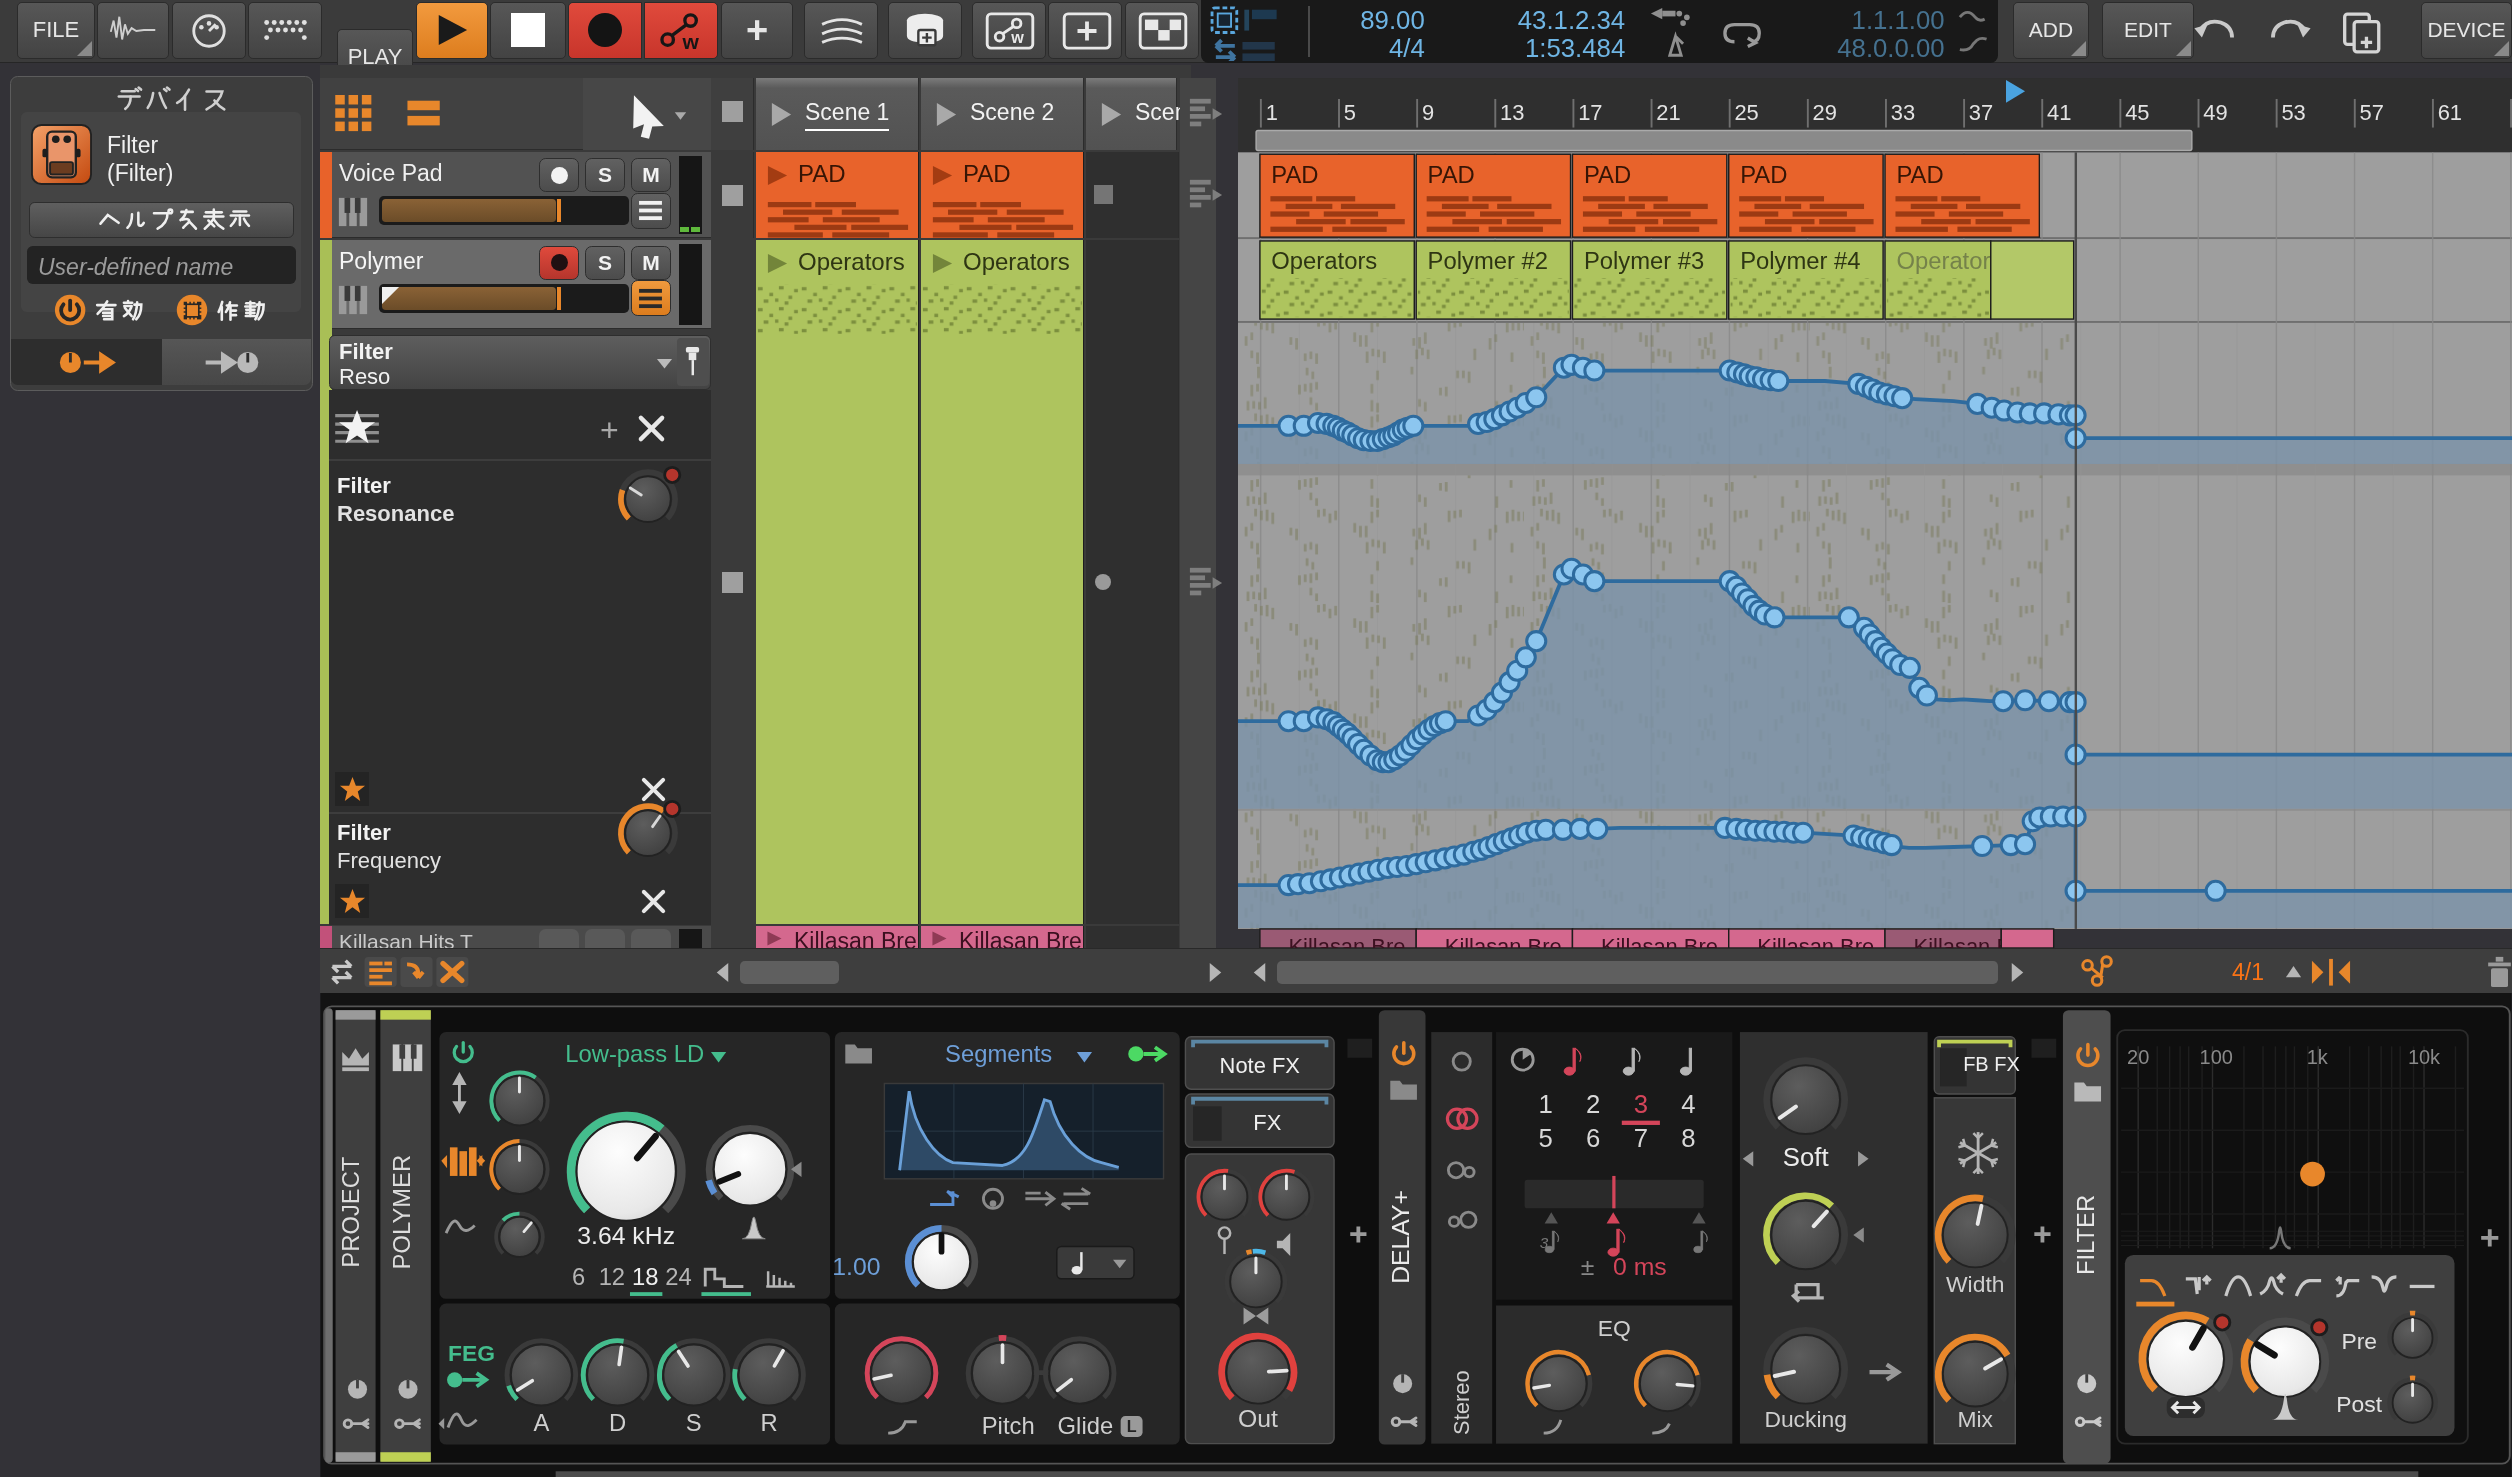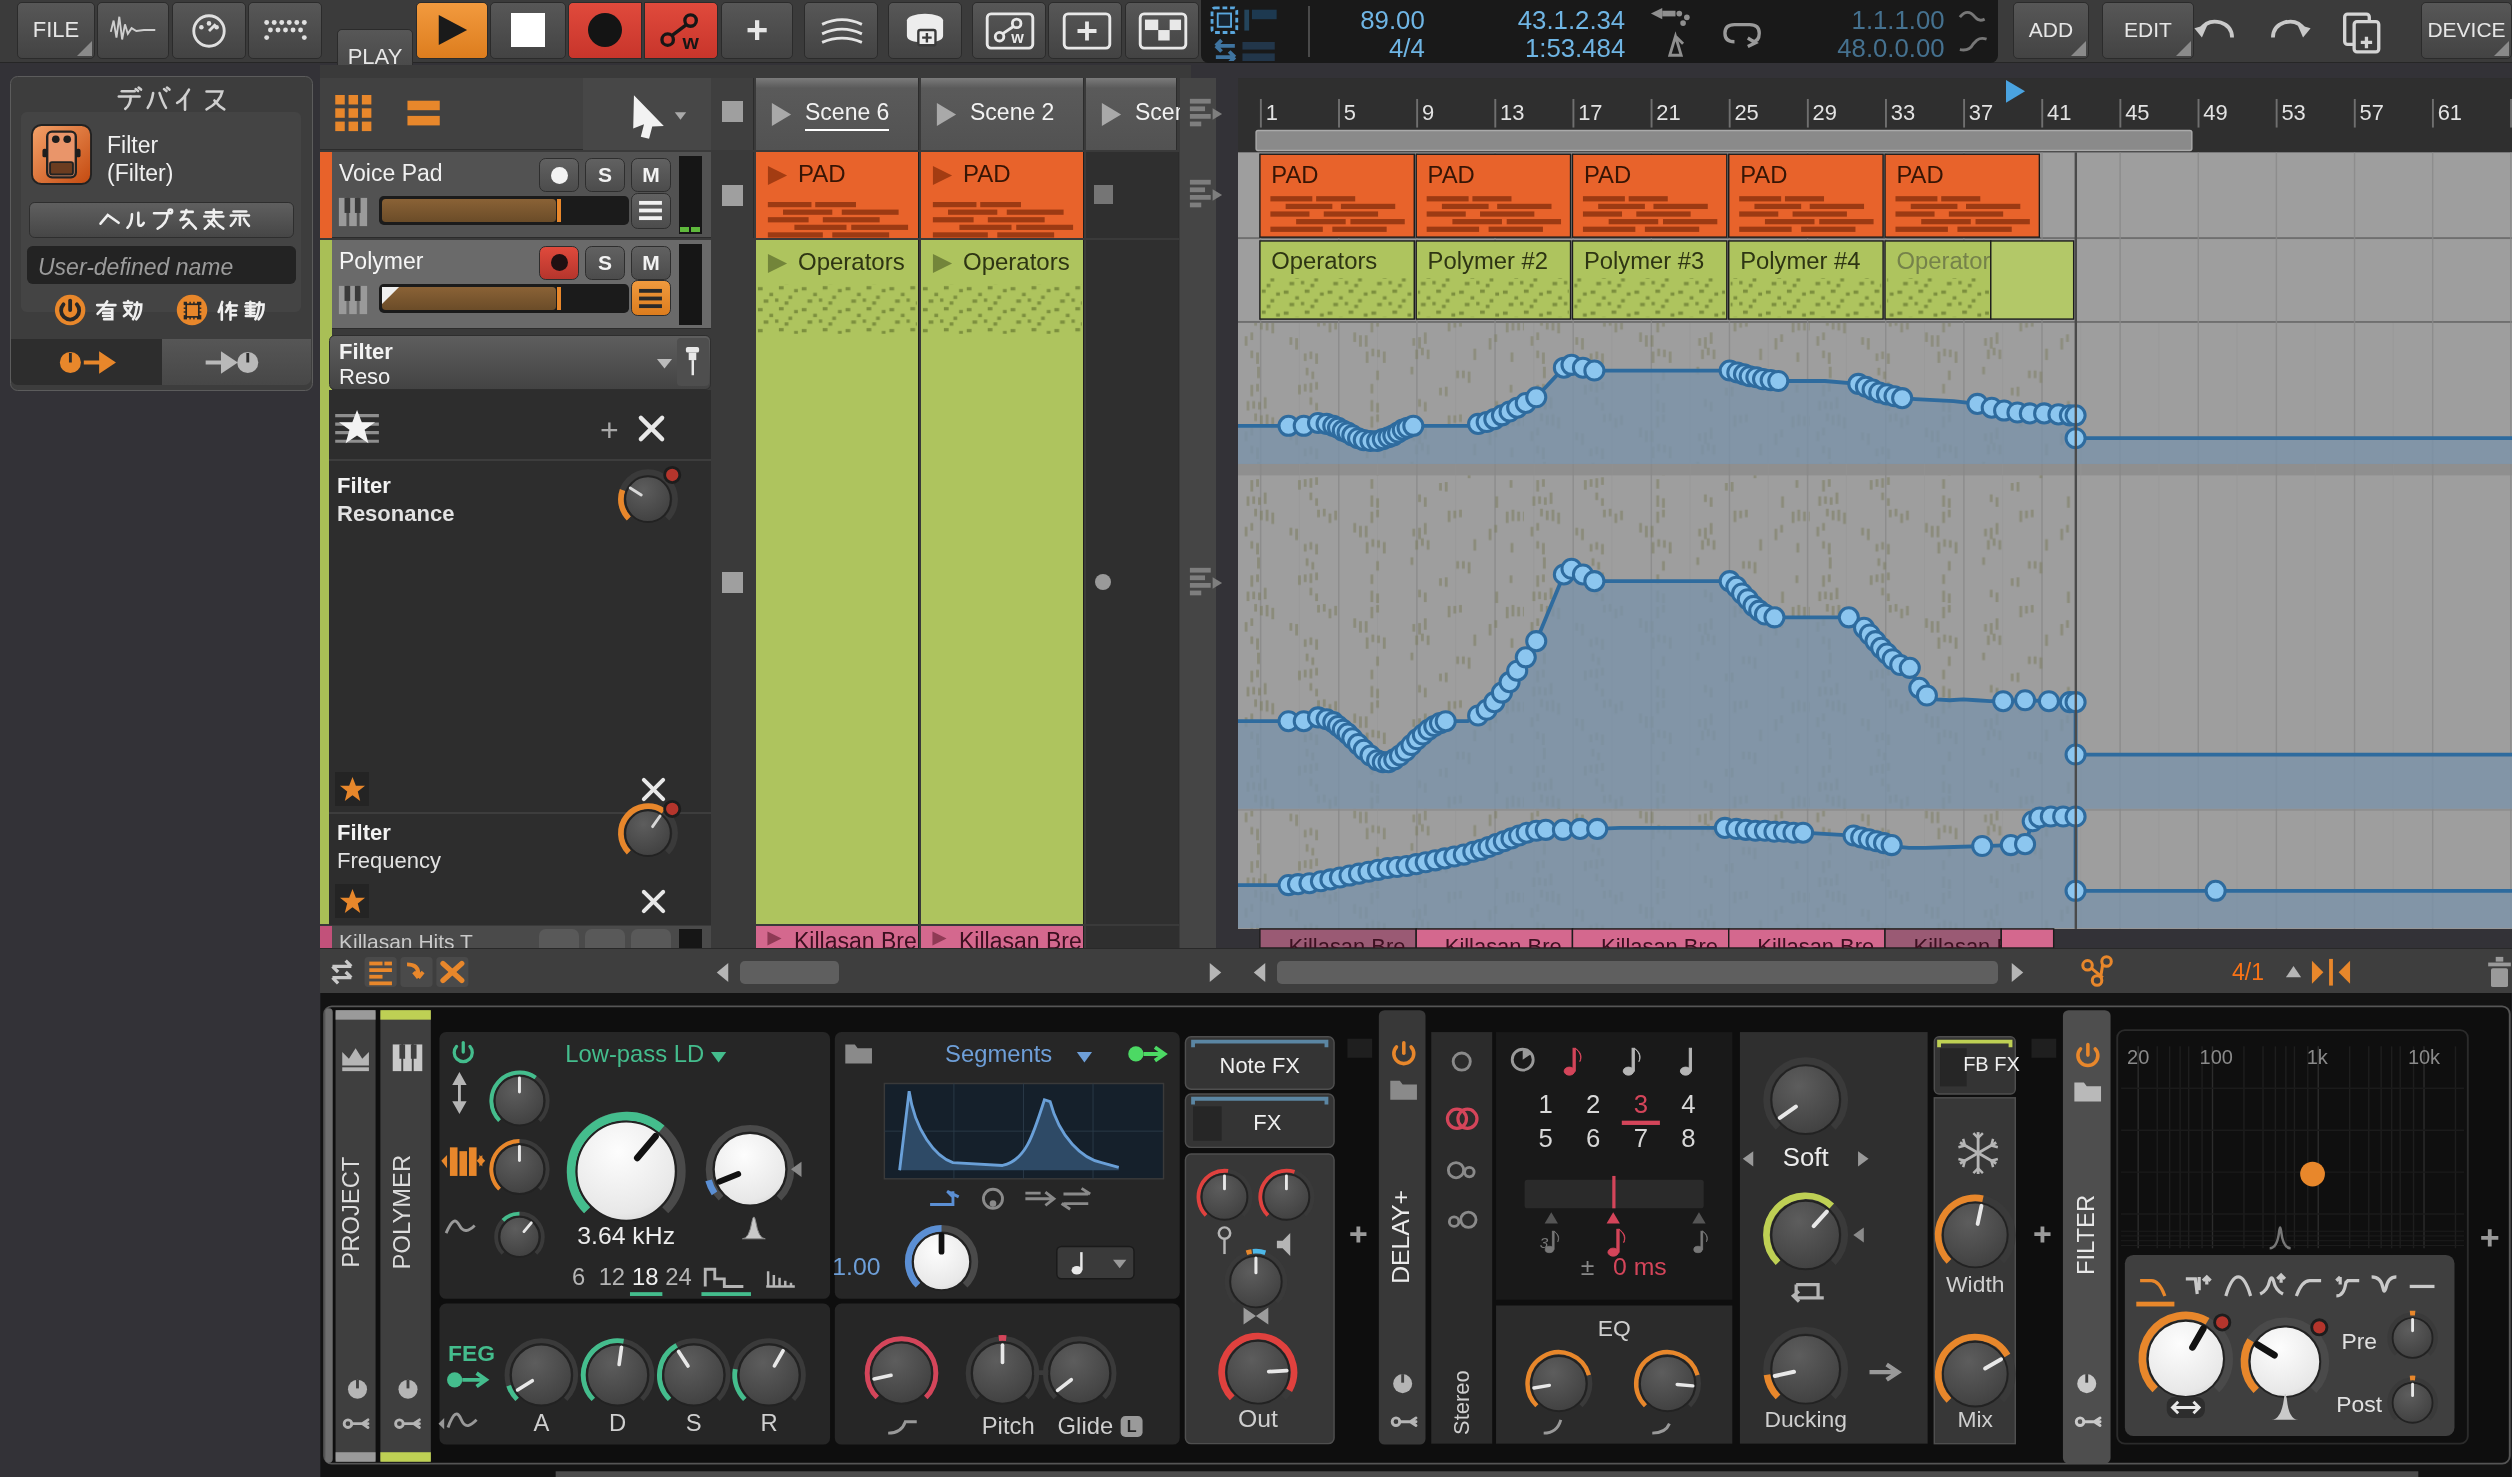--- a/index.html
+++ b/index.html
@@ -438,21 +438,21 @@
     <svg class="abs" style="left:629px;top:91px" width="61" height="50" viewBox="0 0 64 52">
       <path d="M10 2 L34 40 L22 38 L16 50 L8 46 L14 34 L2 36 Z" fill="#f2f2f2" transform="rotate(-12 18 26)"></path>
       <path d="M48 22 L60 22 L54 30 Z" fill="#aaa"></path>
     </svg>
     <div class="abs" style="left:711px;top:78px;width:43px;height:72px;background:#3f3f3f;border-right:1.9px solid #2c2c2c;"></div>
     <div class="abs" style="left:722px;top:101px;width:21px;height:21px;background:#9f9f9f;"></div>
     <div class="abs" style="left:756px;top:78px;width:163px;height:72px;background:linear-gradient(#7b7b7b,#5a5a5a 14%,#525252);border-right:1.9px solid #2c2c2c;"></div>
     <svg class="abs" style="left:769px;top:101px" width="25" height="27" viewBox="0 0 26 28">
       <path d="M3 2 L23 14 L3 26 Z" fill="#a9a9a9"></path>
     </svg>
-    <div class="abs" style="left:805px;top:99px;color:#f2f2f2;font-size:23px;border-bottom:2.9px solid #fff;padding-bottom:2.9px;">Scene 6</div>
+    <div class="abs" style="left:805px;top:99px;color:#f2f2f2;font-size:23px;border-bottom:2.9px solid #fff;padding-bottom:2.9px;">Scene 1</div>
     <div class="abs" style="left:921px;top:78px;width:163px;height:72px;background:linear-gradient(#7b7b7b,#5a5a5a 14%,#525252);border-right:1.9px solid #2c2c2c;"></div>
     <svg class="abs" style="left:934px;top:101px" width="25" height="27" viewBox="0 0 26 28">
       <path d="M3 2 L23 14 L3 26 Z" fill="#a9a9a9"></path>
     </svg>
     <div class="abs" style="left:970px;top:99px;color:#f2f2f2;font-size:23px;padding-bottom:2.9px;">Scene 2</div>
     <div class="abs" style="left:1086px;top:78px;width:91px;height:72px;background:linear-gradient(#7b7b7b,#5a5a5a 14%,#525252);border-right:1.9px solid #2c2c2c;"></div>
     <svg class="abs" style="left:1099px;top:101px" width="25" height="27" viewBox="0 0 26 28">
       <path d="M3 2 L23 14 L3 26 Z" fill="#a9a9a9"></path>
     </svg>
     <div class="abs" style="left:1135px;top:99px;color:#f2f2f2;font-size:23px;padding-bottom:2.9px;">Scene</div>

